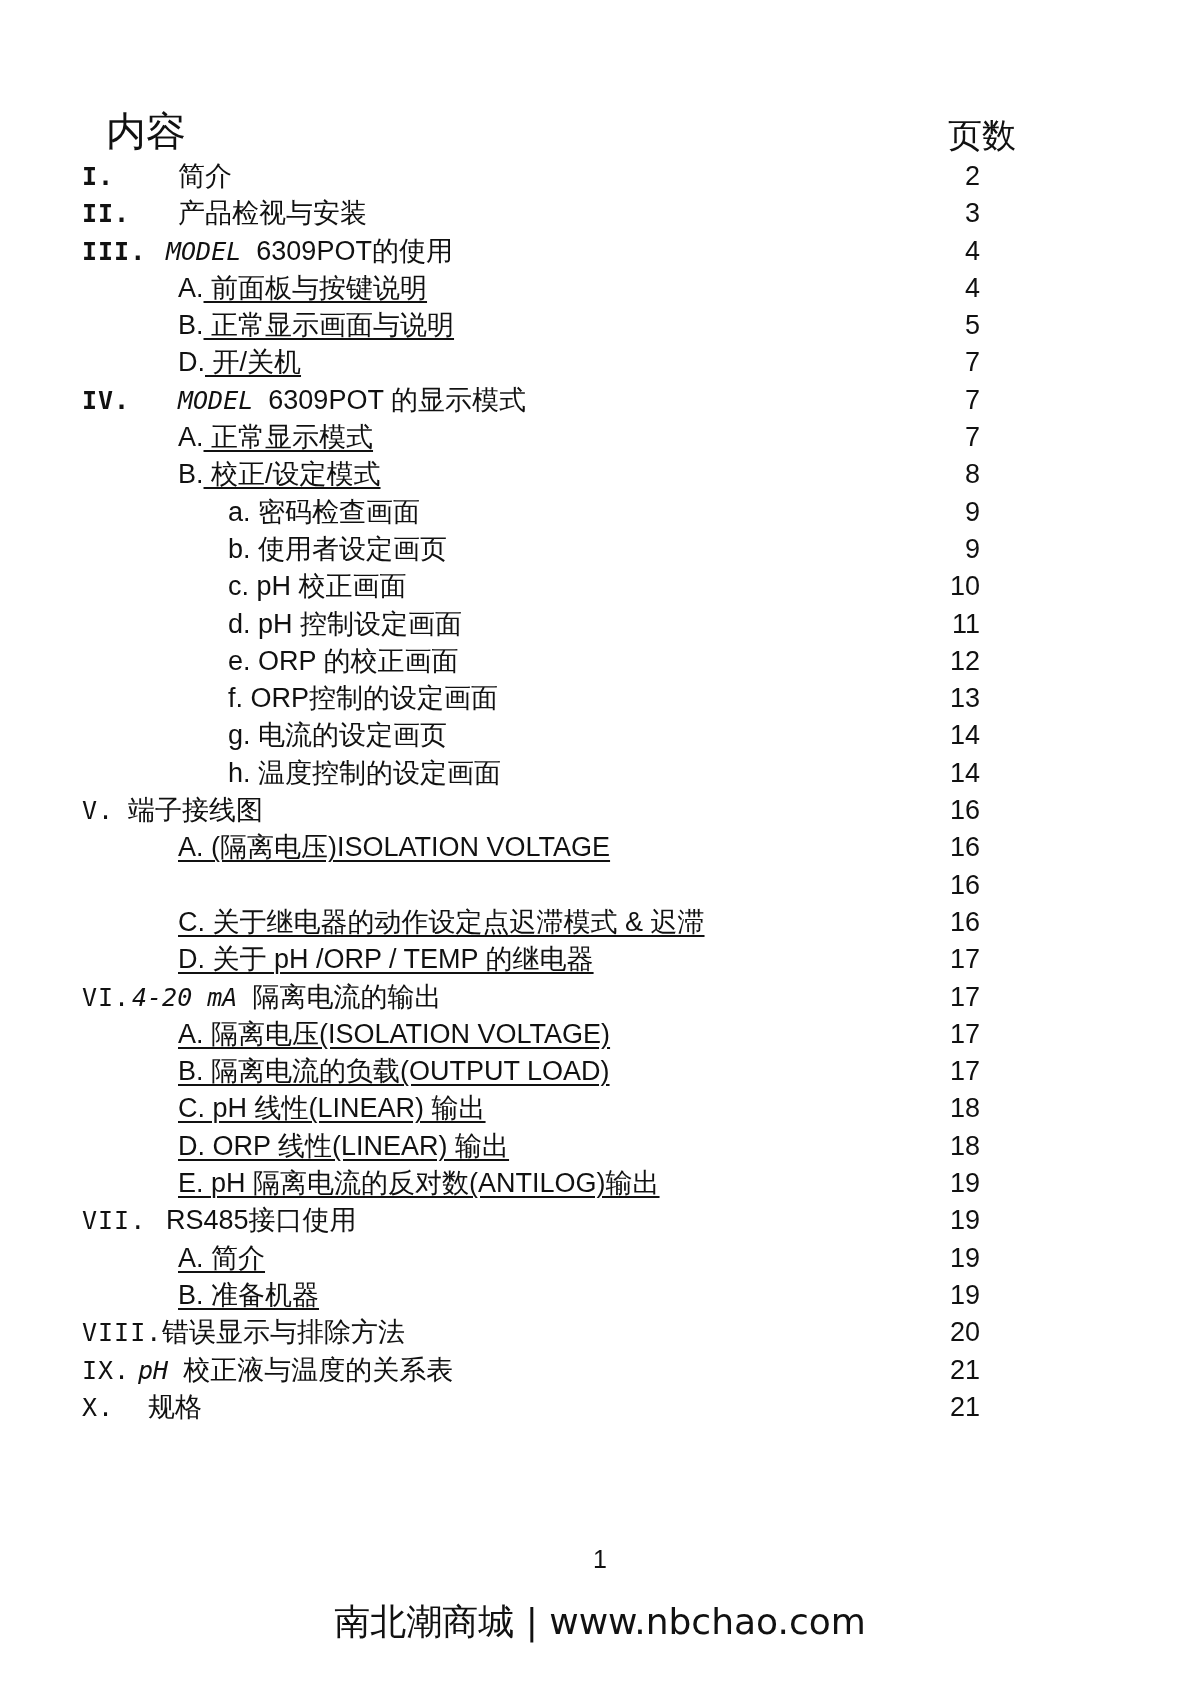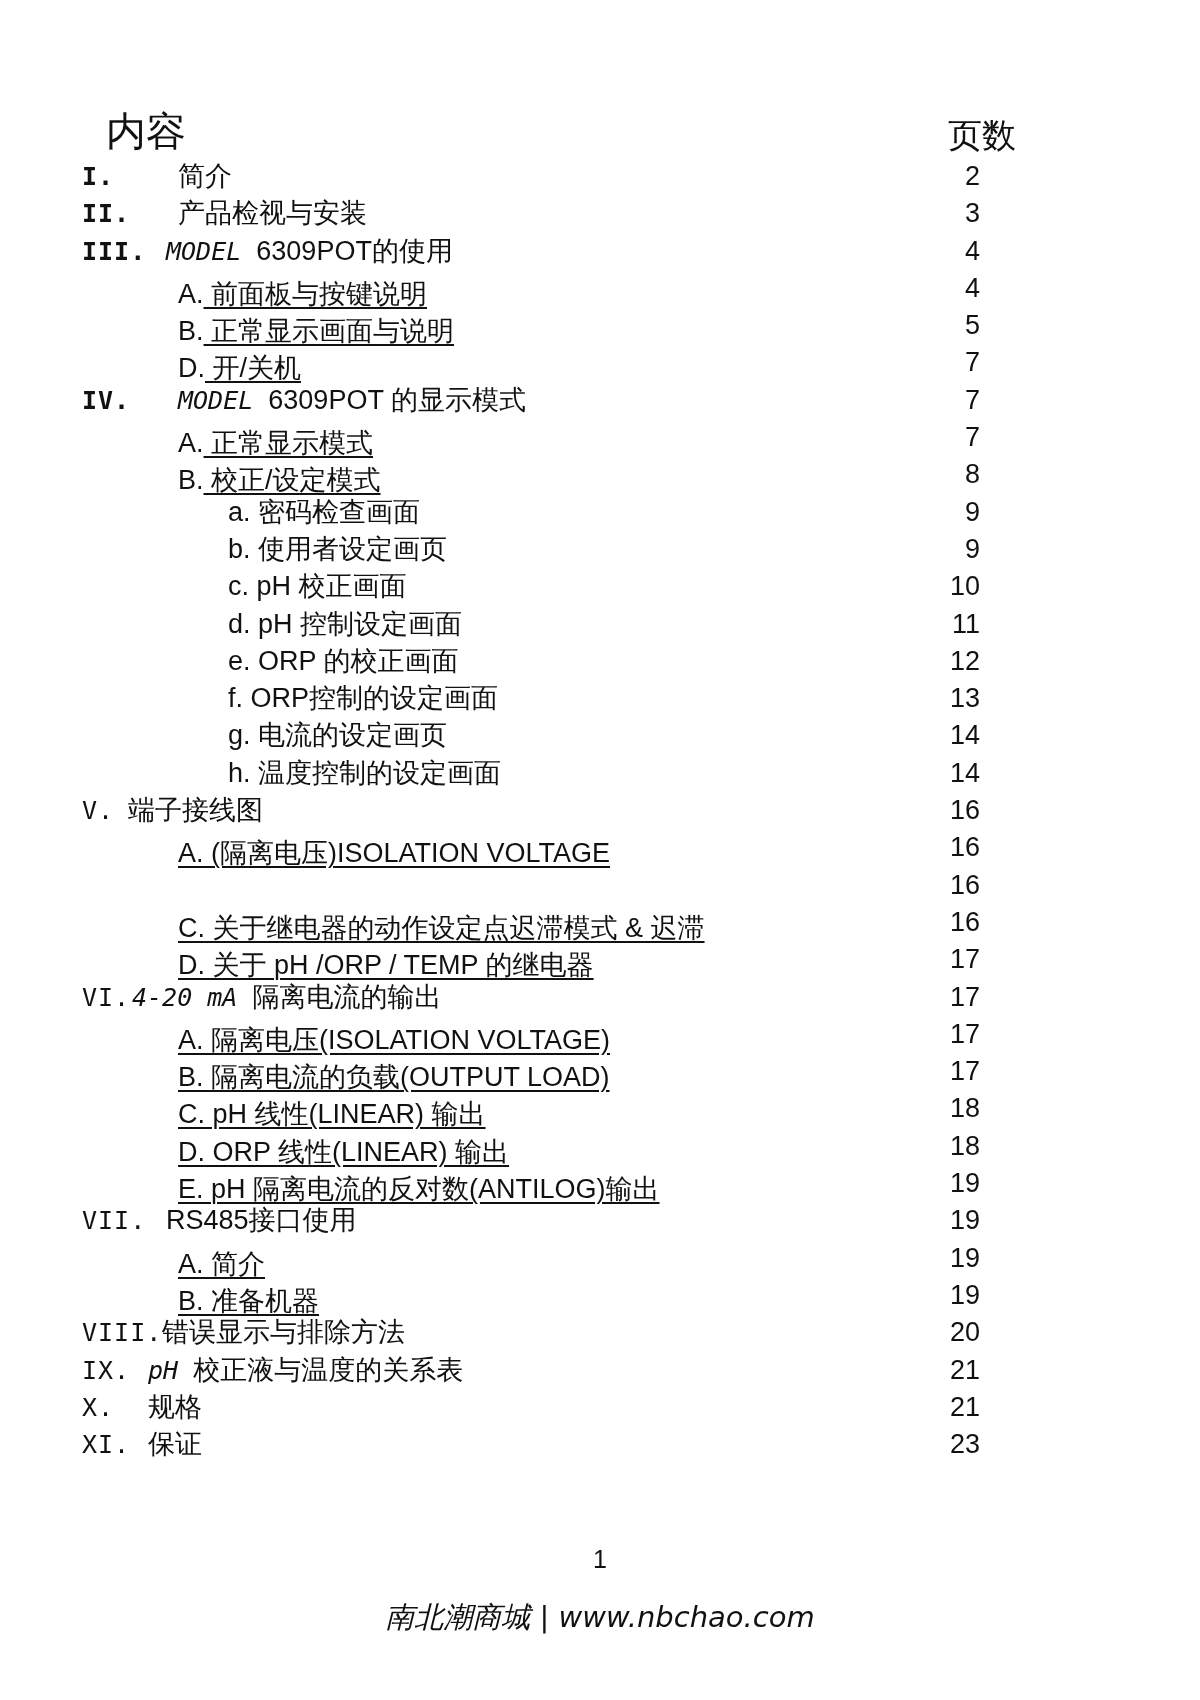--- a/index.html
+++ b/index.html
@@ -71,39 +71,38 @@
     .toc-row .mono { font-family: "DejaVu Sans Mono", "Liberation Mono", monospace; font-size: 25px; font-style: italic; }
     .toc-row .u { text-decoration: underline; text-underline-offset: 4px; text-decoration-thickness: 2px; }
     .toc-row .page-no {
       position: absolute;
       right: 12px;
       top: 0;
       font-size: 27px;
     }
     .lvl1 .text-wrap { position: absolute; left: 96px; top: 0; }
     .lvl1.tight .text-wrap { position: absolute; left: 64px; }
-    .lvl2 .text-wrap { position: absolute; left: 96px; top: 0; margin-top: 6px; }
+    .lvl2 .text-wrap { position: absolute; left: 96px; top: 0; }
     .lvl3 .text-wrap { position: absolute; left: 146px; top: 0; }
     .footer-page {
       position: absolute;
       left: 0;
       width: 1200px;
       top: 1545px;
       text-align: center;
       font-size: 25px;
     }
     .footer-site {
       position: absolute;
       left: 0;
       width: 1200px;
       top: 1598px;
       text-align: center;
-      font-size: 29px;
+      font-size: 36px;
       font-family: "DejaVu Sans", sans-serif;
-      font-style: italic;
     }
   </style>
 </head>
 <body>
 
 <div class="page">
 
   <div class="toc-header">
     <div class="toc-title">内容</div>
     <div class="toc-pages-title">页数</div>
@@ -251,32 +250,27 @@
     </li>
 
     <li class="toc-row lvl1 tight">
       <span class="num light">VIII.</span>
       <span class="text-wrap" style="left:80px"><span class="text">错误显示与排除方法</span></span>
       <span class="page-no">20</span>
     </li>
 
     <li class="toc-row lvl1 tight">
       <span class="num light">IX.</span>
-      <span class="text-wrap" style="left:66px"><span class="mono">pH </span> <span class="text">校正液与温度的关系表</span></span>
+      <span class="text-wrap" style="left:56px"><span class="mono">pH </span> <span class="text">校正液与温度的关系表</span></span>
       <span class="page-no">21</span>
     </li>
 
     <li class="toc-row lvl1 tight">
       <span class="num light">X.</span>
       <span class="text-wrap" style="left:66px"><span class="text">规格</span></span>
       <span class="page-no">21</span>
     </li>
 
-    <li class="toc-row lvl1 tight">
-      <span class="num light">XI.</span>
-      <span class="text-wrap" style="left:66px"><span class="text">保证</span></span>
-      <span class="page-no">23</span>
-    </li>
   </ul>
 
   <div class="footer-page">1</div>
   <div class="footer-site">南北潮商城 | www.nbchao.com</div>
 </div>
 
 </body></html>

